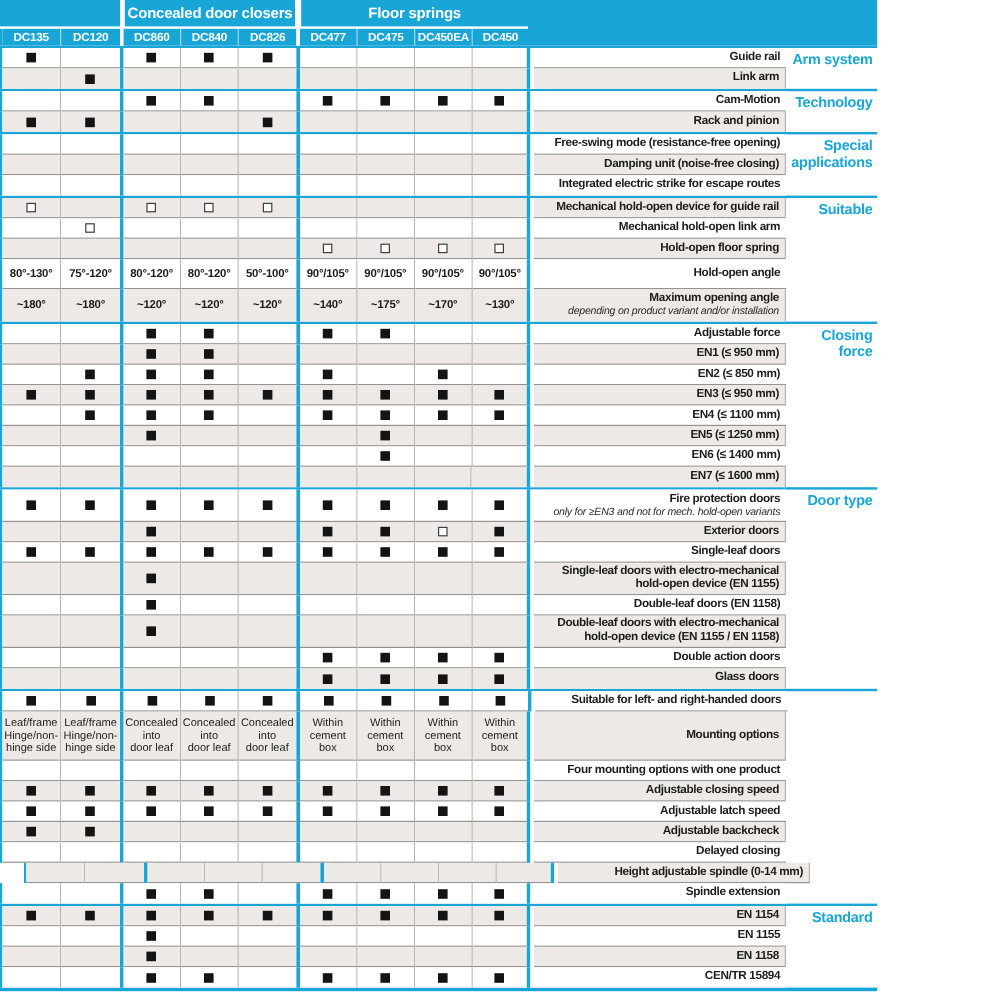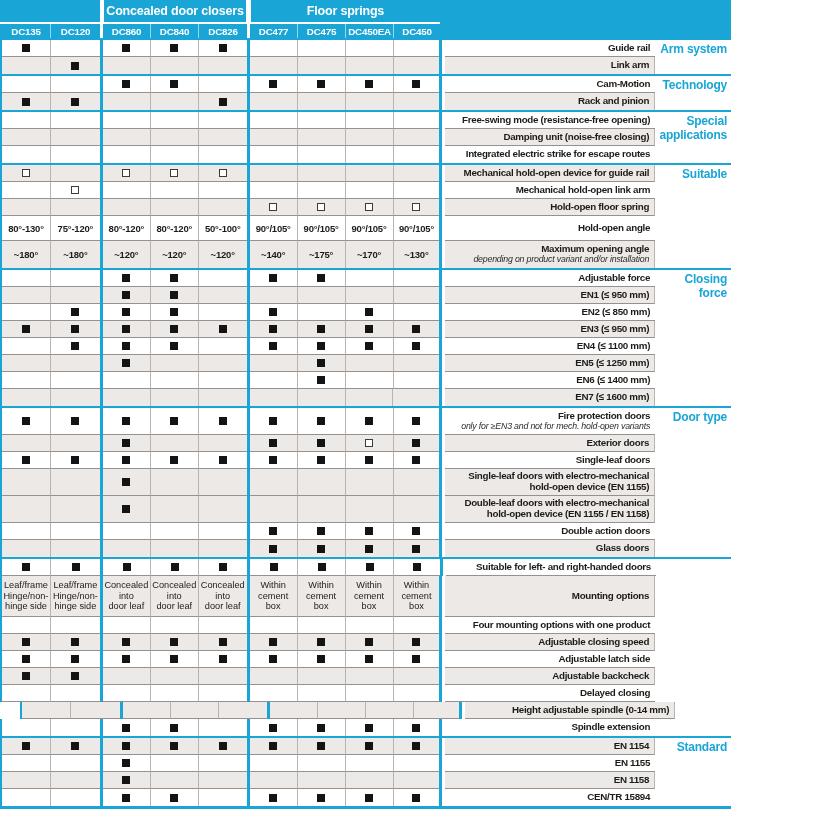--- a/index.html
+++ b/index.html
@@ -763,20 +763,42 @@
           <div class="c vin bb" style="width: 48px;"></div>
           <div class="c vin bb" style="width: 48px;"></div>
           <div class="c bb" style="width: 46px;"></div>
           <div class="redge"></div>
           <div class="ggap"></div>
           <div class="lbl bb">
             <div class="l1">Single-leaf doors with electro-mechanical hold-open device (EN 1155)</div>
           </div>
           <div class="cat"></div>
         </div>
+        <div class="row" style="height: 17px;">
+          <div class="edge"></div>
+          <div class="c vin bb" style="width: 49px;"></div>
+          <div class="c bb" style="width: 49px;"></div>
+          <div class="gsep"></div>
+          <div class="c vin bb" style="width: 48px;">
+            <div class="mf"></div>
+          </div>
+          <div class="c vin bb" style="width: 48px;"></div>
+          <div class="c bb" style="width: 48px;"></div>
+          <div class="gsep"></div>
+          <div class="c vin bb" style="width: 48px;"></div>
+          <div class="c vin bb" style="width: 48px;"></div>
+          <div class="c vin bb" style="width: 48px;"></div>
+          <div class="c bb" style="width: 46px;"></div>
+          <div class="redge"></div>
+          <div class="ggap"></div>
+          <div class="lbl bb">
+            <div class="l1">Double-leaf doors (EN 1158)</div>
+          </div>
+          <div class="cat"></div>
+        </div>
         <div class="row shade" style="height: 27px;">
           <div class="edge"></div>
           <div class="c vin bb" style="width: 49px;"></div>
           <div class="c bb" style="width: 49px;"></div>
           <div class="gsep"></div>
           <div class="c vin bb" style="width: 48px;">
             <div class="mf"></div>
           </div>
           <div class="c vin bb" style="width: 48px;"></div>
           <div class="c bb" style="width: 48px;"></div>
@@ -1027,21 +1049,21 @@
           </div>
           <div class="c vin bb" style="width: 48px;">
             <div class="mf"></div>
           </div>
           <div class="c bb" style="width: 46px;">
             <div class="mf"></div>
           </div>
           <div class="redge"></div>
           <div class="ggap"></div>
           <div class="lbl bb">
-            <div class="l1">Adjustable latch side</div>
+            <div class="l1">Adjustable latch speed</div>
           </div>
           <div class="cat"></div>
         </div>
         <div class="row shade" style="height: 17px;">
           <div class="edge"></div>
           <div class="c vin bb" style="width: 49px;">
             <div class="mf"></div>
           </div>
           <div class="c bb" style="width: 49px;">
             <div class="mf"></div>

